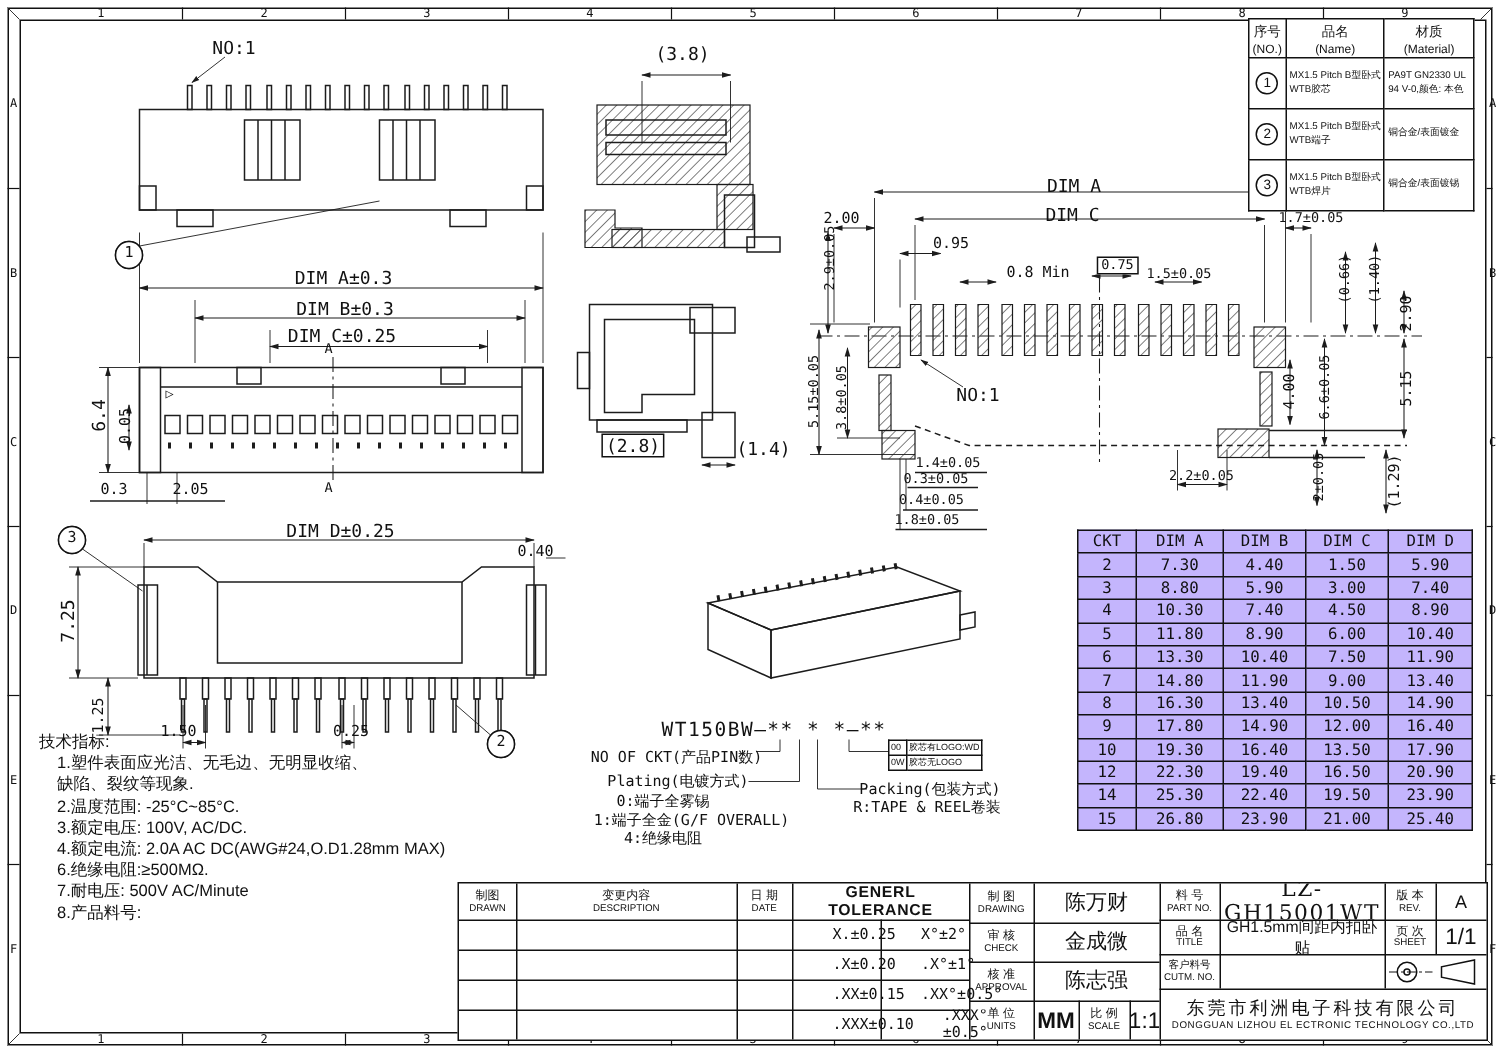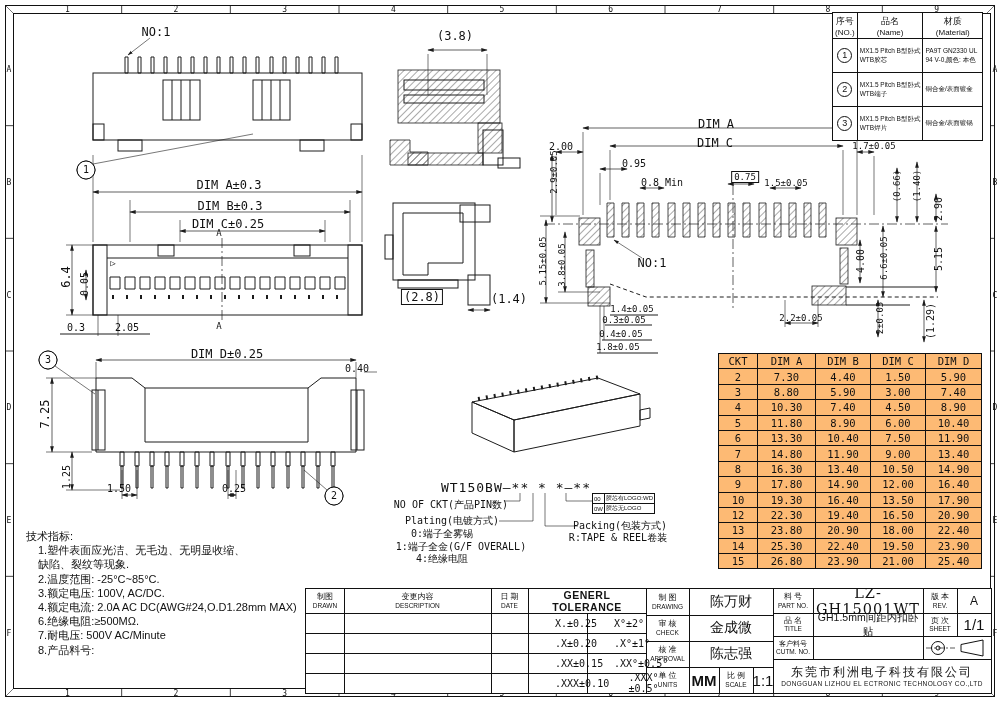--- a/index.html
+++ b/index.html
@@ -24,25 +24,25 @@
        font-family:"Liberation Sans",sans-serif;}
   .bom th,.bom td{border:1px solid #111;padding:0;text-align:center;vertical-align:middle;}
   .bom th{height:25px;font-weight:normal;}
   .bom th .cn{font-size:9px;display:block;}
   .bom th .en{font-size:8px;display:block;}
   .bom td{height:31px;font-size:6.5px;line-height:1.3;}
   .bom td.bn,.bom td.bm{padding:1px 2px;text-align:left;}
   .circ-s{display:inline-block;width:13px;height:13px;border:1px solid #111;border-radius:50%;
           line-height:12px;font-size:9px;text-align:center;}
   
-  .ckt{position:absolute;left:718px;top:353px;z-index:4;border-collapse:collapse;background:#fdba74;
+  .ckt{position:absolute;left:718px;top:353px;z-index:4;border-collapse:collapse;background:#c4b5fd;
        font:10.5px "DejaVu Sans Mono",monospace;}
   .ckt th,.ckt td{border:1px solid #111;padding:0;height:14.4px;text-align:center;font-weight:normal;}
   
-  .notes{position:absolute;left:26px;top:529px;width:300px;z-index:5;
+  .notes{position:absolute;left:26px;top:488px;width:300px;z-index:5;
          font:11px "Liberation Sans",sans-serif;line-height:14.2px;}
   .note-line{padding-left:12px;white-space:nowrap;}
   .note-line:first-child{padding-left:0;}
   
   .logo-tbl{position:absolute;left:592px;top:493px;z-index:6;border-collapse:collapse;background:#fff;
             font:6px "Liberation Sans",sans-serif;}
   .logo-tbl td{border:1px solid #111;padding:0 1px;height:8px;white-space:nowrap;}
   
   .tb{position:absolute;left:305px;top:588px;width:685px;height:104px;border:1.5px solid #111;
       background:#fff;z-index:4;font-family:"Liberation Sans",sans-serif;}
@@ -398,27 +398,20 @@
         <td>17.90</td>
       </tr>
         <tr>
         <td>12</td>
         <td>22.30</td>
         <td>19.40</td>
         <td>16.50</td>
         <td>20.90</td>
       </tr>
         <tr>
-        <td>13</td>
-        <td>23.80</td>
-        <td>20.90</td>
-        <td>18.00</td>
-        <td>22.40</td>
-      </tr>
-        <tr>
         <td>14</td>
         <td>25.30</td>
         <td>22.40</td>
         <td>19.50</td>
         <td>23.90</td>
       </tr>
         <tr>
         <td>15</td>
         <td>26.80</td>
         <td>23.90</td>
@@ -477,21 +470,21 @@
       <span class="ann sm" style="left: 234px; top: 488px; transform: translate(-50%, -50%);">0.25</span>
       <span class="ann circ" style="left: 334px; top: 496px; transform: translate(-50%, -50%);">2</span>
       <span class="ann" style="left: 455px; top: 36px; transform: translate(-50%, -50%);">(3.8)</span>
       <span class="ann box" style="left: 422px; top: 297px; transform: translate(-50%, -50%);">(2.8)</span>
       <span class="ann" style="left: 509px; top: 299px; transform: translate(-50%, -50%);">(1.4)</span>
       <span class="ann" style="left: 716px; top: 124px; transform: translate(-50%, -50%);">DIM A</span>
       <span class="ann" style="left: 715px; top: 143px; transform: translate(-50%, -50%);">DIM C</span>
       <span class="ann sm" style="left: 561px; top: 146px; transform: translate(-50%, -50%);">2.00</span>
       <span class="ann xs" style="left: 554px; top: 172px; transform: translate(-50%, -50%) rotate(-90deg);">2.9±0.05</span>
       <span class="ann sm" style="left: 634px; top: 163px; transform: translate(-50%, -50%);">0.95</span>
-      <span class="ann sm" style="left: 662px; top: 182px; transform: translate(-50%, -50%);">0.8 Min</span>
+      <span class="ann sm" style="left: 692px; top: 182px; transform: translate(-50%, -50%);">0.8 Min</span>
       <span class="ann box xs" style="left: 745px; top: 177px; transform: translate(-50%, -50%);">0.75</span>
       <span class="ann xs" style="left: 786px; top: 183px; transform: translate(-50%, -50%);">1.5±0.05</span>
       <span class="ann xs" style="left: 874px; top: 146px; transform: translate(-50%, -50%);">1.7±0.05</span>
       <span class="ann xs" style="left: 897px; top: 186px; transform: translate(-50%, -50%) rotate(-90deg);">(0.66)</span>
       <span class="ann xs" style="left: 917px; top: 186px; transform: translate(-50%, -50%) rotate(-90deg);">(1.40)</span>
       <span class="ann sm" style="left: 938px; top: 209px; transform: translate(-50%, -50%) rotate(-90deg);">2.90</span>
       <span class="ann xs" style="left: 543px; top: 261px; transform: translate(-50%, -50%) rotate(-90deg);">5.15±0.05</span>
       <span class="ann xs" style="left: 562px; top: 265px; transform: translate(-50%, -50%) rotate(-90deg);">3.8±0.05</span>
       <span class="ann" style="left: 652px; top: 263px; transform: translate(-50%, -50%);">NO:1</span>
       <span class="ann sm" style="left: 860px; top: 261px; transform: translate(-50%, -50%) rotate(-90deg);">4.00</span>

